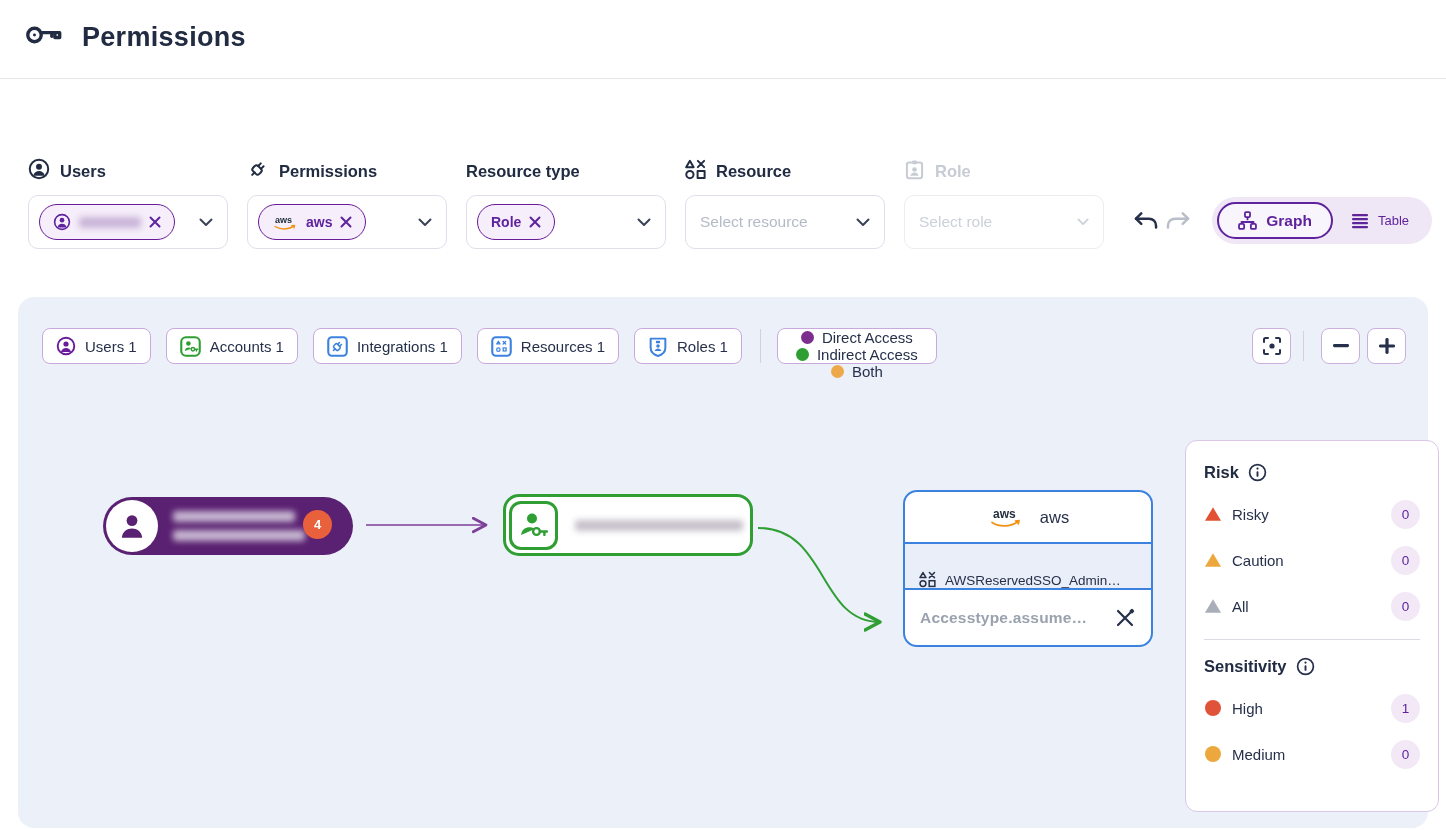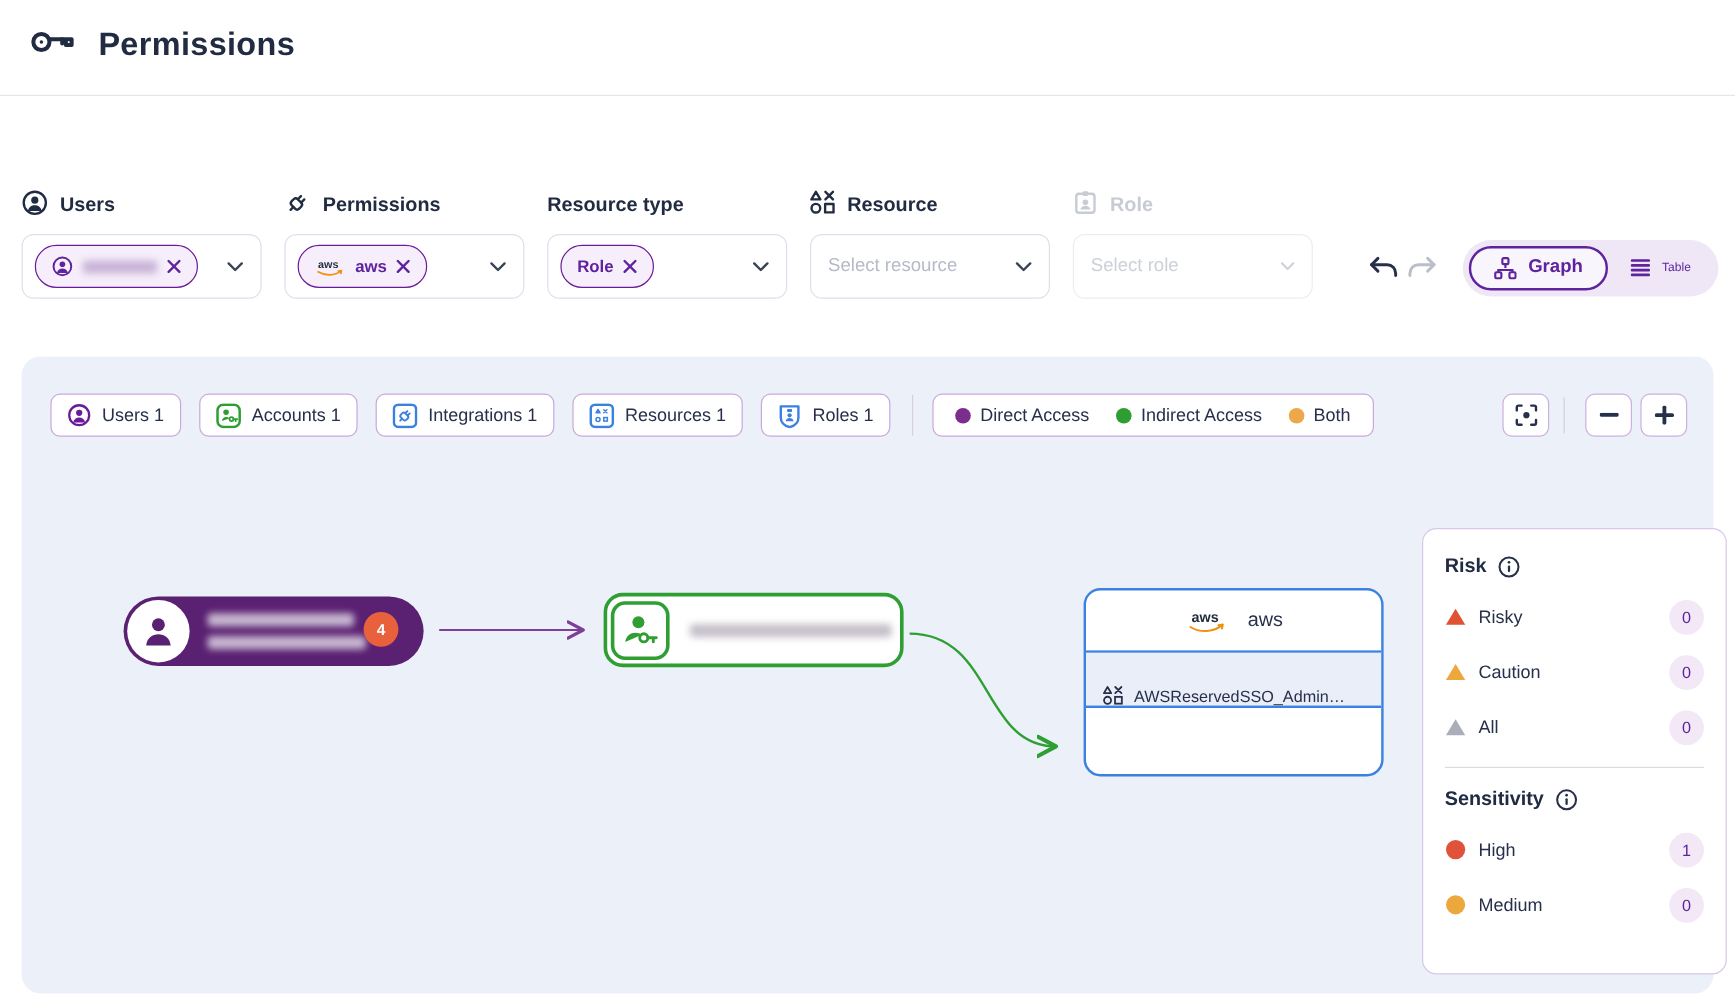--- a/index.html
+++ b/index.html
@@ -5,21 +5,21 @@
   * { margin:0; padding:0; box-sizing:border-box; }
   html,body { width:1446px; height:830px; background:#fff;
     font-family:"Liberation Sans", sans-serif; color:#212b42; overflow:hidden; position:relative; }
 
   
   .page-header { display:flex; align-items:center; gap:16px; padding:20px 24px 16px; }
   .page-header h1 { font-size:27px; font-weight:700; letter-spacing:.3px; color:#212b42; }
   .header-divider { border-bottom:1px solid #e4e6ea; margin:8px 0 0; }
 
   
-  .filters { position:absolute; top:158px; left:18px; right:14px; display:flex; align-items:center; }
+  .filters { position:absolute; top:158px; left:28px; right:14px; display:flex; align-items:flex-start; }
   .filter-group { width:200px; margin-right:19px; }
   .filter-label { display:flex; align-items:center; gap:10px; font-weight:700; font-size:16.5px;
     margin-bottom:11px; height:26px; color:#212b42; }
   .filter-select { height:54px; border:1px solid #e2ddeb; border-radius:10px; background:#fff;
     display:flex; align-items:center; justify-content:space-between; padding:0 14px 0 10px; cursor:pointer; }
   .sel-chip { display:inline-flex; align-items:center; gap:8px; padding:0 13px; height:36px;
     border-radius:18px; border:1.5px solid #6a1b9a; background:#f6eefa; color:#5e239d;
     font-weight:700; font-size:14px; }
   .placeholder { color:#b4bac6; font-size:15.5px; }
   .filter-group.disabled .filter-label { color:#c7cbd4; }
@@ -32,32 +32,32 @@
 
   
   .actions { margin-left:auto; display:flex; align-items:center; margin-top:39px; }
   .icon-btn { width:32px; height:32px; display:flex; align-items:center; justify-content:center;
     background:none; border:none; cursor:pointer; }
   .view-toggle { display:flex; align-items:center; background:#efe7f6; border-radius:24px;
     padding:5px; margin-left:18px; }
   .toggle-graph { display:flex; align-items:center; gap:9px; padding:7px 19px; border:2px solid #5e239d;
     border-radius:20px; background:#f9f5fc; color:#5e239d; font-weight:700; font-size:15.5px; cursor:pointer; }
   .toggle-table { display:flex; align-items:center; gap:9px; padding:7px 18px; color:#5e239d;
-    font-size:10px; cursor:pointer; background:none; border:none; font-family:inherit; }
+    font-size:13px; cursor:pointer; background:none; border:none; font-family:inherit; }
 
   
   .canvas { position:absolute; left:18px; top:297px; width:1410px; height:531px;
     background:#ecf0f9; border-radius:16px; }
   .canvas-toolbar { position:absolute; top:31px; left:24px; right:22px; display:flex; align-items:center; }
   .g-chip { height:36px; display:inline-flex; align-items:center; gap:9px; padding:0 13px;
     background:#fff; border:1px solid #c9a9dd; border-radius:8px; font-size:15px; color:#26304a;
     margin-right:15px; cursor:pointer; white-space:nowrap; }
   .vdiv { width:1px; height:34px; background:#d5cfe0; margin:0 16px 0 3px; }
-  .legend { height:36px; display:flex; align-items:center; gap:22px; background:#fff;
-    border:1px solid #c9a9dd; border-radius:8px; padding:0 18px; font-size:15px; color:#26304a; white-space:nowrap; }
+  .legend { height:36px; display:flex; align-items:center; background:#fff;
+    border:1px solid #c9a9dd; border-radius:8px; padding:0 18px; font-size:15px; color:#26304a; white-space:nowrap;flex-direction:column; }
   .legend-item { display:flex; align-items:center; gap:8px; }
   .dot { width:13px; height:13px; border-radius:50%; }
   .canvas-controls { margin-left:auto; display:flex; align-items:center; }
   .ctrl { width:39px; height:36px; background:#fff; border:1px solid #cbb0de; border-radius:8px;
     display:flex; align-items:center; justify-content:center; cursor:pointer; margin-left:7px; }
   .ctrl:first-child { margin-left:0; }
   .cdiv { width:1px; height:30px; background:#d5cfe0; margin:0 10px 0 12px; }
 
   
   .edges { position:absolute; inset:0; pointer-events:none; }
@@ -411,20 +411,27 @@
     </div>
     <div class="rc-row2">
       <svg width="17" height="17" viewBox="0 0 18 18" fill="none" stroke="#26304a">
         <path d="M4.2 1.6 L7.4 7 H1 Z" stroke-width="1.6" stroke-linejoin="round"></path>
         <path d="M11 1.6 L16.4 7 M16.4 1.6 L11 7" stroke-width="1.6" stroke-linecap="round"></path>
         <circle cx="4.2" cy="13.3" r="3.1" stroke-width="1.6"></circle>
         <rect x="10.8" y="10.3" width="6" height="6" stroke-width="1.6"></rect>
       </svg>
       <span>AWSReservedSSO_Admin…</span>
     </div>
+    <div class="rc-row3">
+      <span>Accesstype.assume…</span>
+      <svg width="22" height="22" viewBox="0 0 22 22">
+        <path d="M4 18 L18 4 M4 4 L18 18" stroke="#26304a" stroke-width="2.2" stroke-linecap="round"></path>
+        <path d="M15.2 4 l2.8 2.8 l1.6-1.6 a1.6 1.6 0 0 0 0-2.3 l-0.5-0.5 a1.6 1.6 0 0 0-2.3 0 Z" fill="#26304a"></path>
+      </svg>
+    </div>
   </div>
 
   <aside class="side-panel">
     <div class="sp-title">
       <span>Risk</span>
       <svg width="19" height="19" viewBox="0 0 20 20" fill="none">
         <circle cx="10" cy="10" r="8.3" stroke="#26304a" stroke-width="1.8"></circle>
         <rect x="9" y="8.6" width="2" height="6" rx="1" fill="#26304a"></rect>
         <circle cx="10" cy="5.9" r="1.2" fill="#26304a"></circle>
       </svg>

